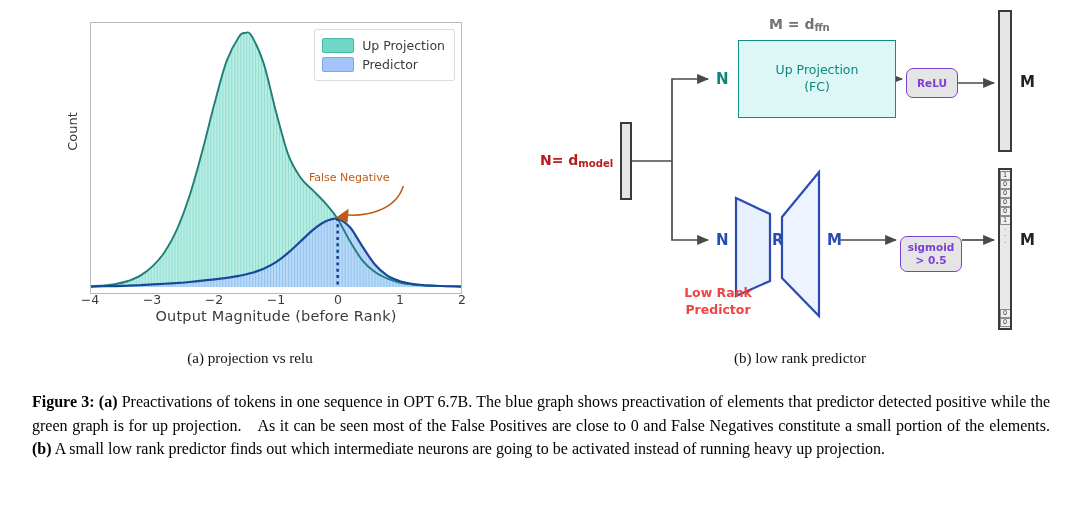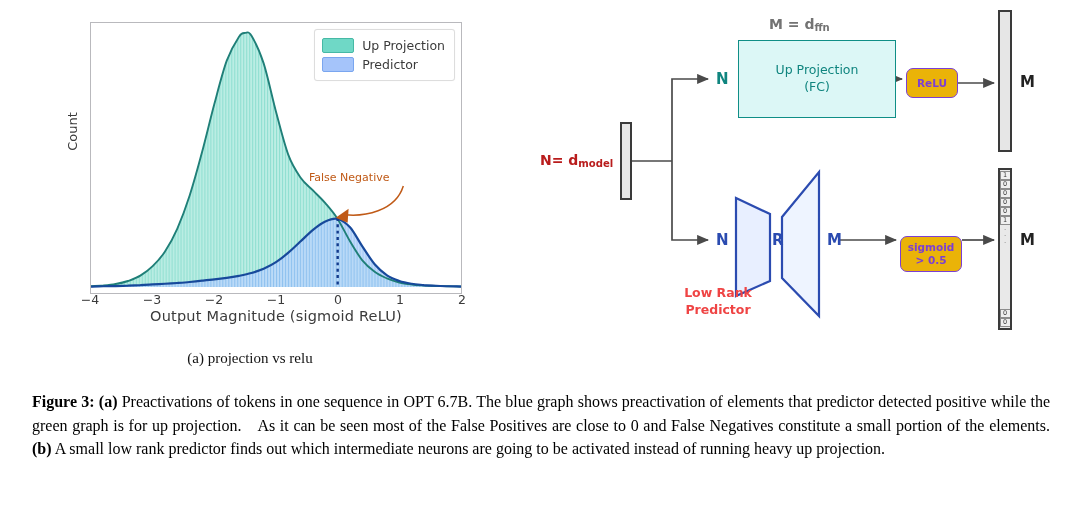--- a/index.html
+++ b/index.html
@@ -34,21 +34,21 @@
   .diagram-svg{position:absolute;left:0;top:0;width:560px;height:345px;}
   .dlabel{position:absolute;font-family:"DejaVu Sans",sans-serif;font-weight:bold;white-space:nowrap;}
   .sub{font-size:.72em;vertical-align:-0.22em;}
 
   .box-up{position:absolute;left:218px;top:40px;width:158px;height:78px;
           background:#dcf7f6;border:1.6px solid #0f8e86;box-sizing:border-box;}
   .box-up-text{position:absolute;left:0;top:0;width:100%;height:100%;display:flex;flex-direction:column;
                align-items:center;justify-content:center;font-family:"DejaVu Sans",sans-serif;
                font-size:12.5px;color:#10857f;line-height:1.35;}
 
-  .chip{position:absolute;background:#eab308;border:1.6px solid #7b3fd4;border-radius:7px;
+  .chip{position:absolute;background:#e5e5e5;border:1.6px solid #7b3fd4;border-radius:7px;
         box-sizing:border-box;display:flex;flex-direction:column;align-items:center;justify-content:center;
         font-family:"DejaVu Sans",sans-serif;font-weight:bold;font-size:10.5px;color:#7b3fd4;line-height:1.2;}
   .chip-relu{left:386px;top:68px;width:52px;height:30px;}
   .chip-sig{left:380px;top:236px;width:62px;height:36px;}
 
   .barbox{position:absolute;border:2.5px solid #3a3a3a;background:#e6e6e6;box-sizing:border-box;}
   .bar-in{left:100px;top:122px;width:12px;height:78px;}
   .bar-m-top{left:478px;top:10px;width:14px;height:142px;}
   .bar-m-bot{position:absolute;left:478px;top:168px;width:14px;height:162px;border:2.5px solid #3a3a3a;
              background:#e9e9e9;box-sizing:border-box;overflow:hidden;
@@ -122,21 +122,21 @@
 
     <div class="xticks" id="xticks">
         <span class="xtick" style="left: 0px;">−4</span>
         <span class="xtick" style="left: 62px;">−3</span>
         <span class="xtick" style="left: 124px;">−2</span>
         <span class="xtick" style="left: 186px;">−1</span>
         <span class="xtick" style="left: 248px;">0</span>
         <span class="xtick" style="left: 310px;">1</span>
         <span class="xtick" style="left: 372px;">2</span>
       </div>
-    <div class="xlabel">Output Magnitude (sigmoid ReLU)</div>
+    <div class="xlabel">Output Magnitude (before Rank)</div>
   </div>
 
   <div class="diagram-panel">
 
     <svg class="diagram-svg" viewBox="0 0 560 345">
       <defs>
         <marker id="ah" markerWidth="8" markerHeight="8" refX="6.4" refY="3" orient="auto">
           <polygon points="0,0 7,3 0,6" fill="#4a4a4a"></polygon>
         </marker>
       </defs>
@@ -211,17 +211,18 @@
 
     <div class="lowrank-cap">
       <span>Low Rank</span><br>
       <span>Predictor</span>
     </div>
   </div>
 </div>
 
 <div class="subcaps">
   <div class="subcap subcap-a">(a) projection vs relu</div>
+  <div class="subcap subcap-b">(b) low rank predictor</div>
 </div>
 
 <div class="caption">
   <b>Figure 3:</b><span> </span><b>(a)</b><span> Preactivations of tokens in one sequence in OPT 6.7B. The blue graph shows preactivation of elements that predictor detected positive while the green graph is for up projection. As it can be seen most of the False Positives are close to 0 and False Negatives constitute a small portion of the elements. </span><b>(b)</b><span> A small low rank predictor finds out which intermediate neurons are going to be activated instead of running heavy up projection.</span>
 </div>
 
 </body></html>

